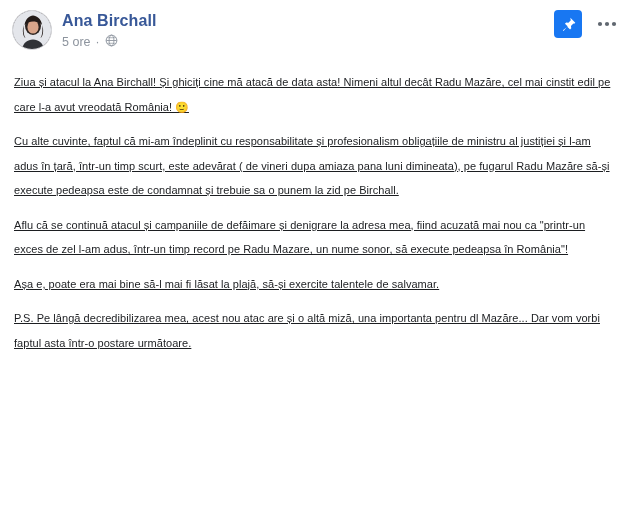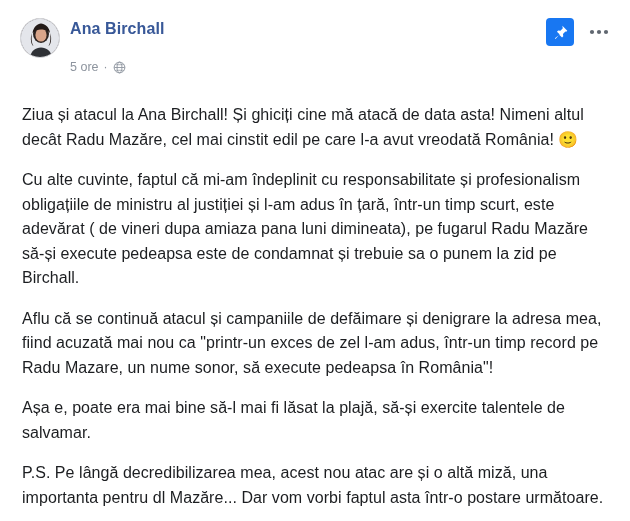--- a/index.html
+++ b/index.html
@@ -11,21 +11,21 @@
     height: 521px;
     background: #ffffff;
     font-family: "Liberation Sans", sans-serif;
     color: #1c1e21;
     overflow: hidden;
   }
   .post {
     width: 630px;
     height: 521px;
     box-sizing: border-box;
-    padding: 8px;
+    padding: 0;
     background: #ffffff;
     position: relative;
   }
   .post-header {
     display: flex;
     align-items: flex-start;
     padding: 10px 12px 4px 12px;
     position: relative;
   }
   .avatar {
@@ -50,25 +50,25 @@
   .author-name {
     font-size: 16px;
     font-weight: bold;
     color: #385898;
     line-height: 20px;
     letter-spacing: 0.1px;
     cursor: pointer;
   }
   .meta-row {
     display: flex;
-    align-items: center;
+    align-items: flex-start;
     font-size: 12.5px;
     color: #8d949e;
     line-height: 16px;
-    margin-top: 20px;
+    margin-top: 3px;
   }
   .meta-time { cursor: pointer; }
   .meta-dot {
     margin: 0 5px;
     color: #8d949e;
     font-size: 12px;
   }
   .globe-icon {
     display: inline-flex;
     align-items: center;
@@ -101,25 +101,26 @@
     color: #606770;
     letter-spacing: 2px;
     font-size: 19px;
     line-height: 10px;
     font-weight: bold;
   }
   .post-body {
     padding: 8px 14px 0 14px;
   }
   .post-body p {
-    margin: 16px 0 10px 0;
-    font-size: 16px;
+    margin: 8px 0 10px 0;
+    font-size: 11px;
     line-height: 24.5px;
     color: #1c1e21;
     letter-spacing: 0.05px;
+    text-decoration: underline;
   }
   .post-body p:last-child { margin-bottom: 0; }
 </style>
 </head>
 <body>
 
 <div class="post">
 
   <div class="post-header">
 

